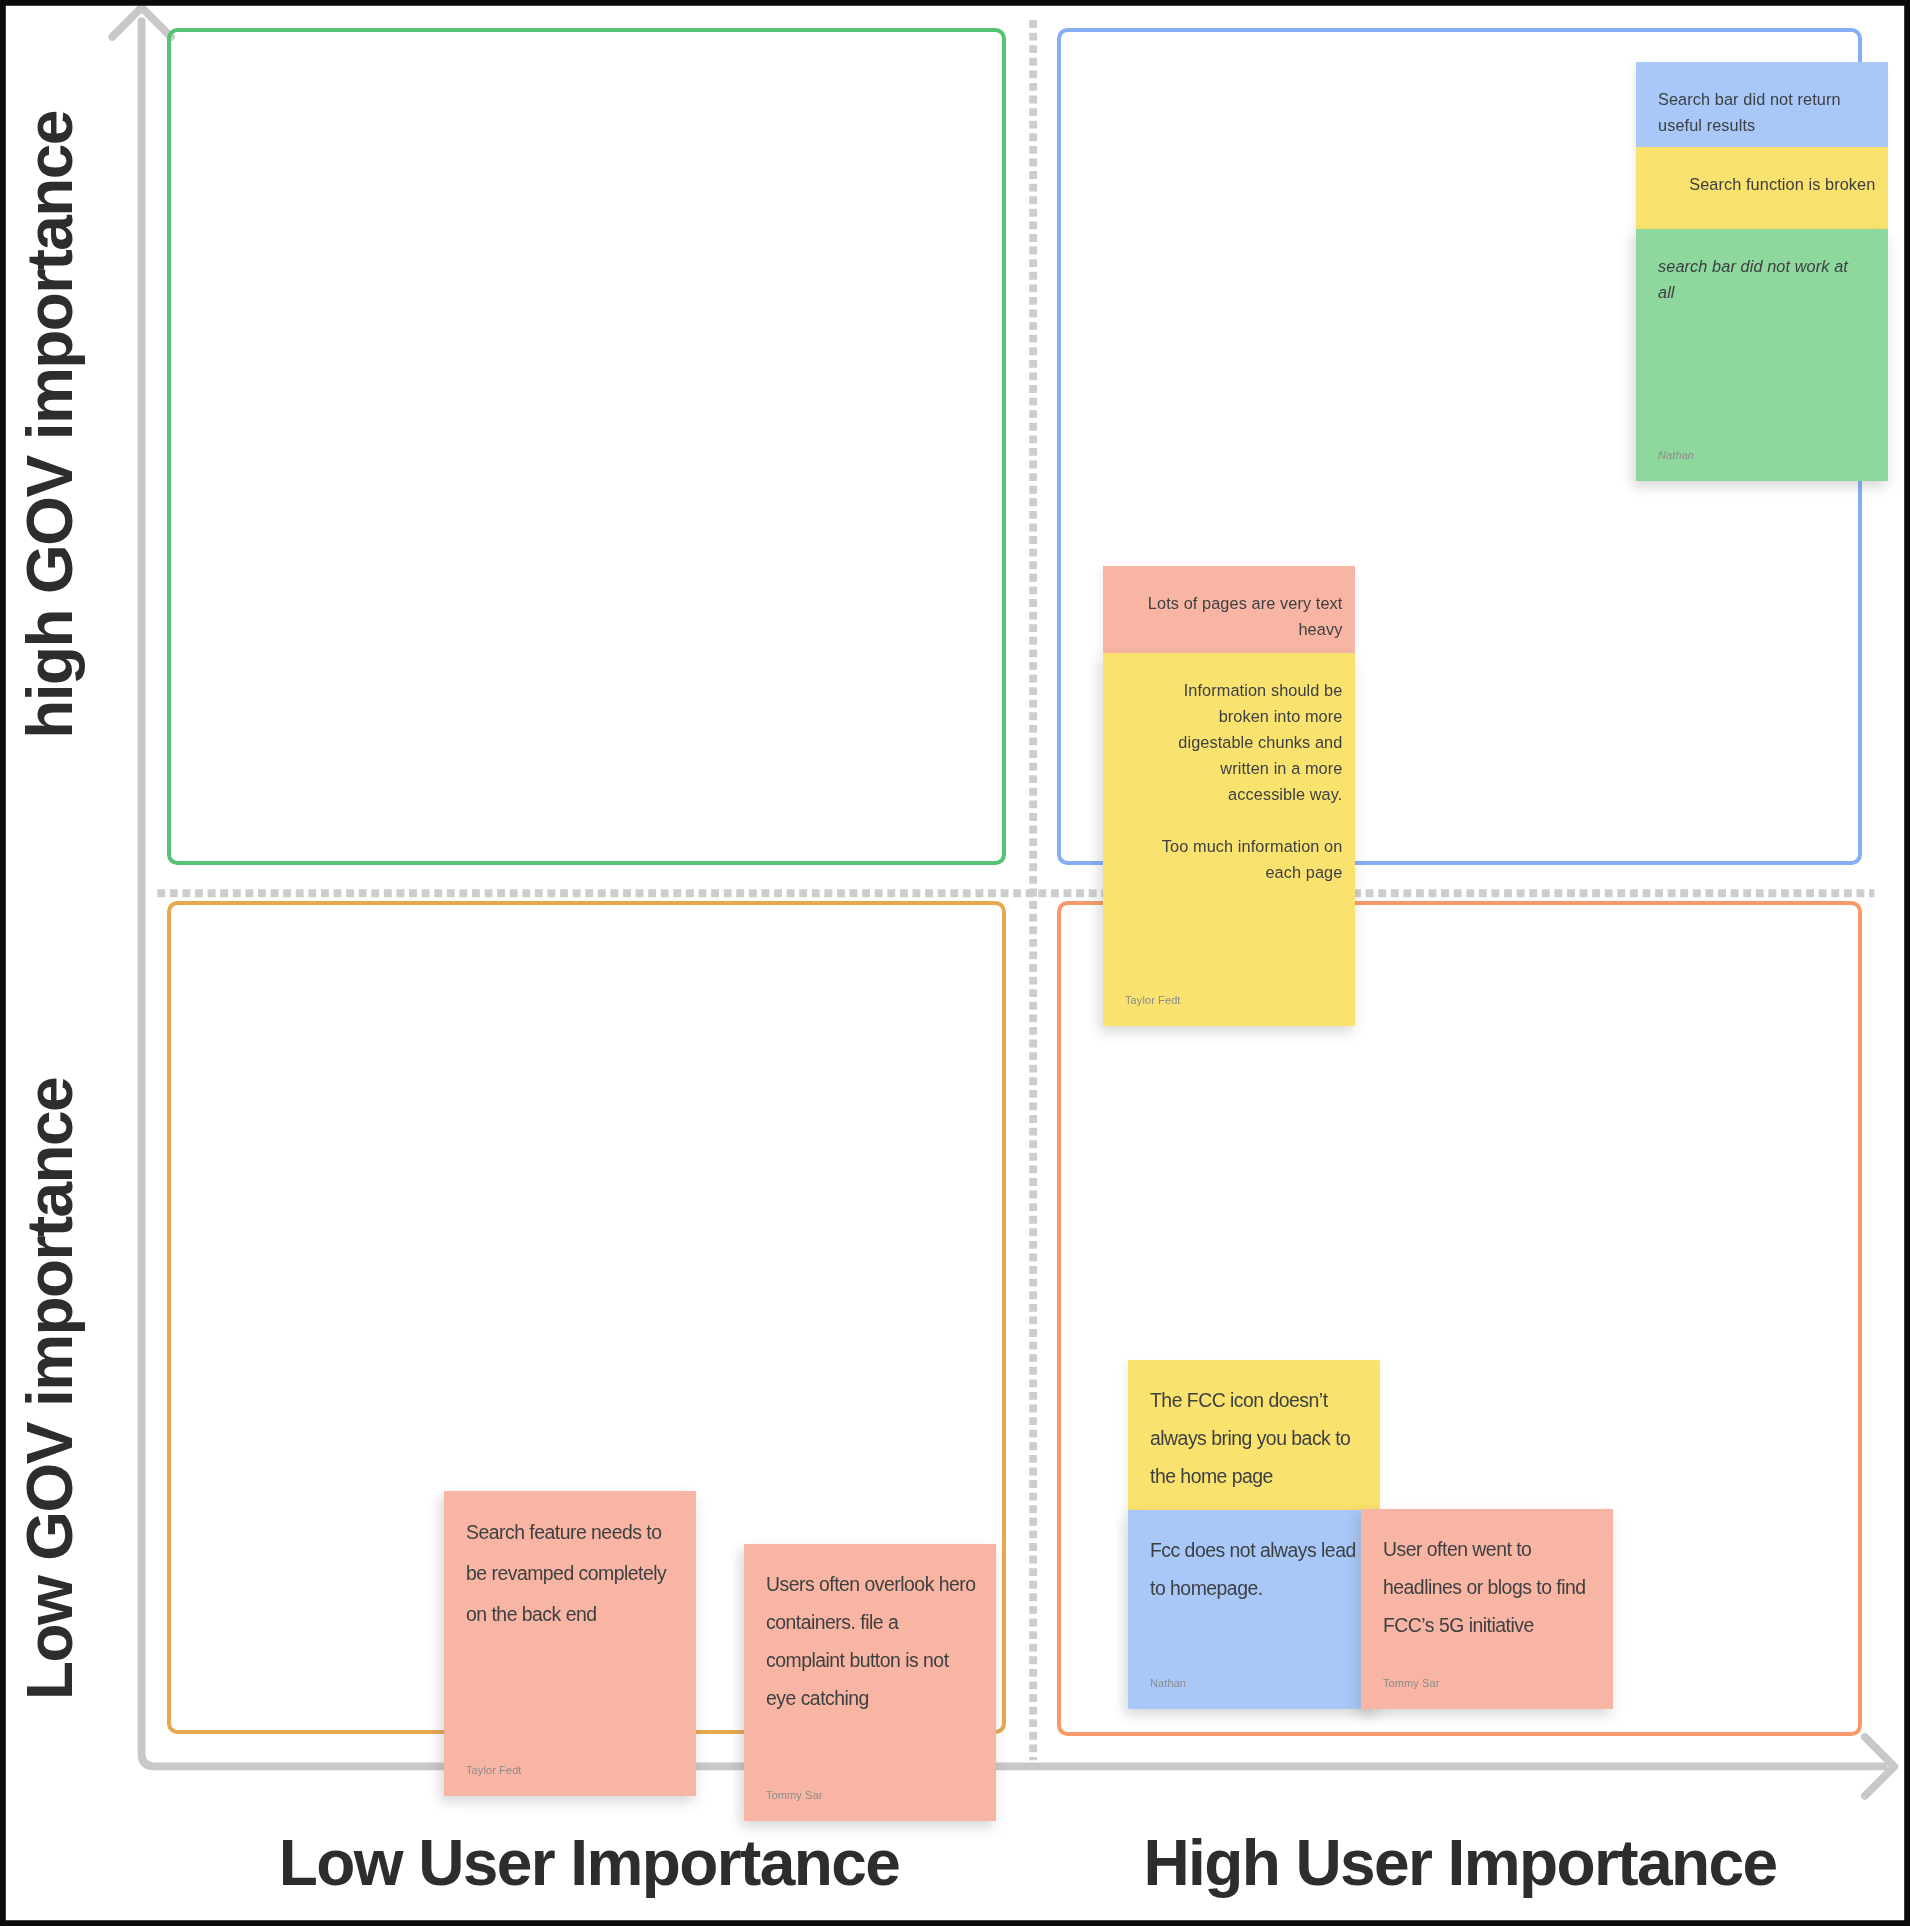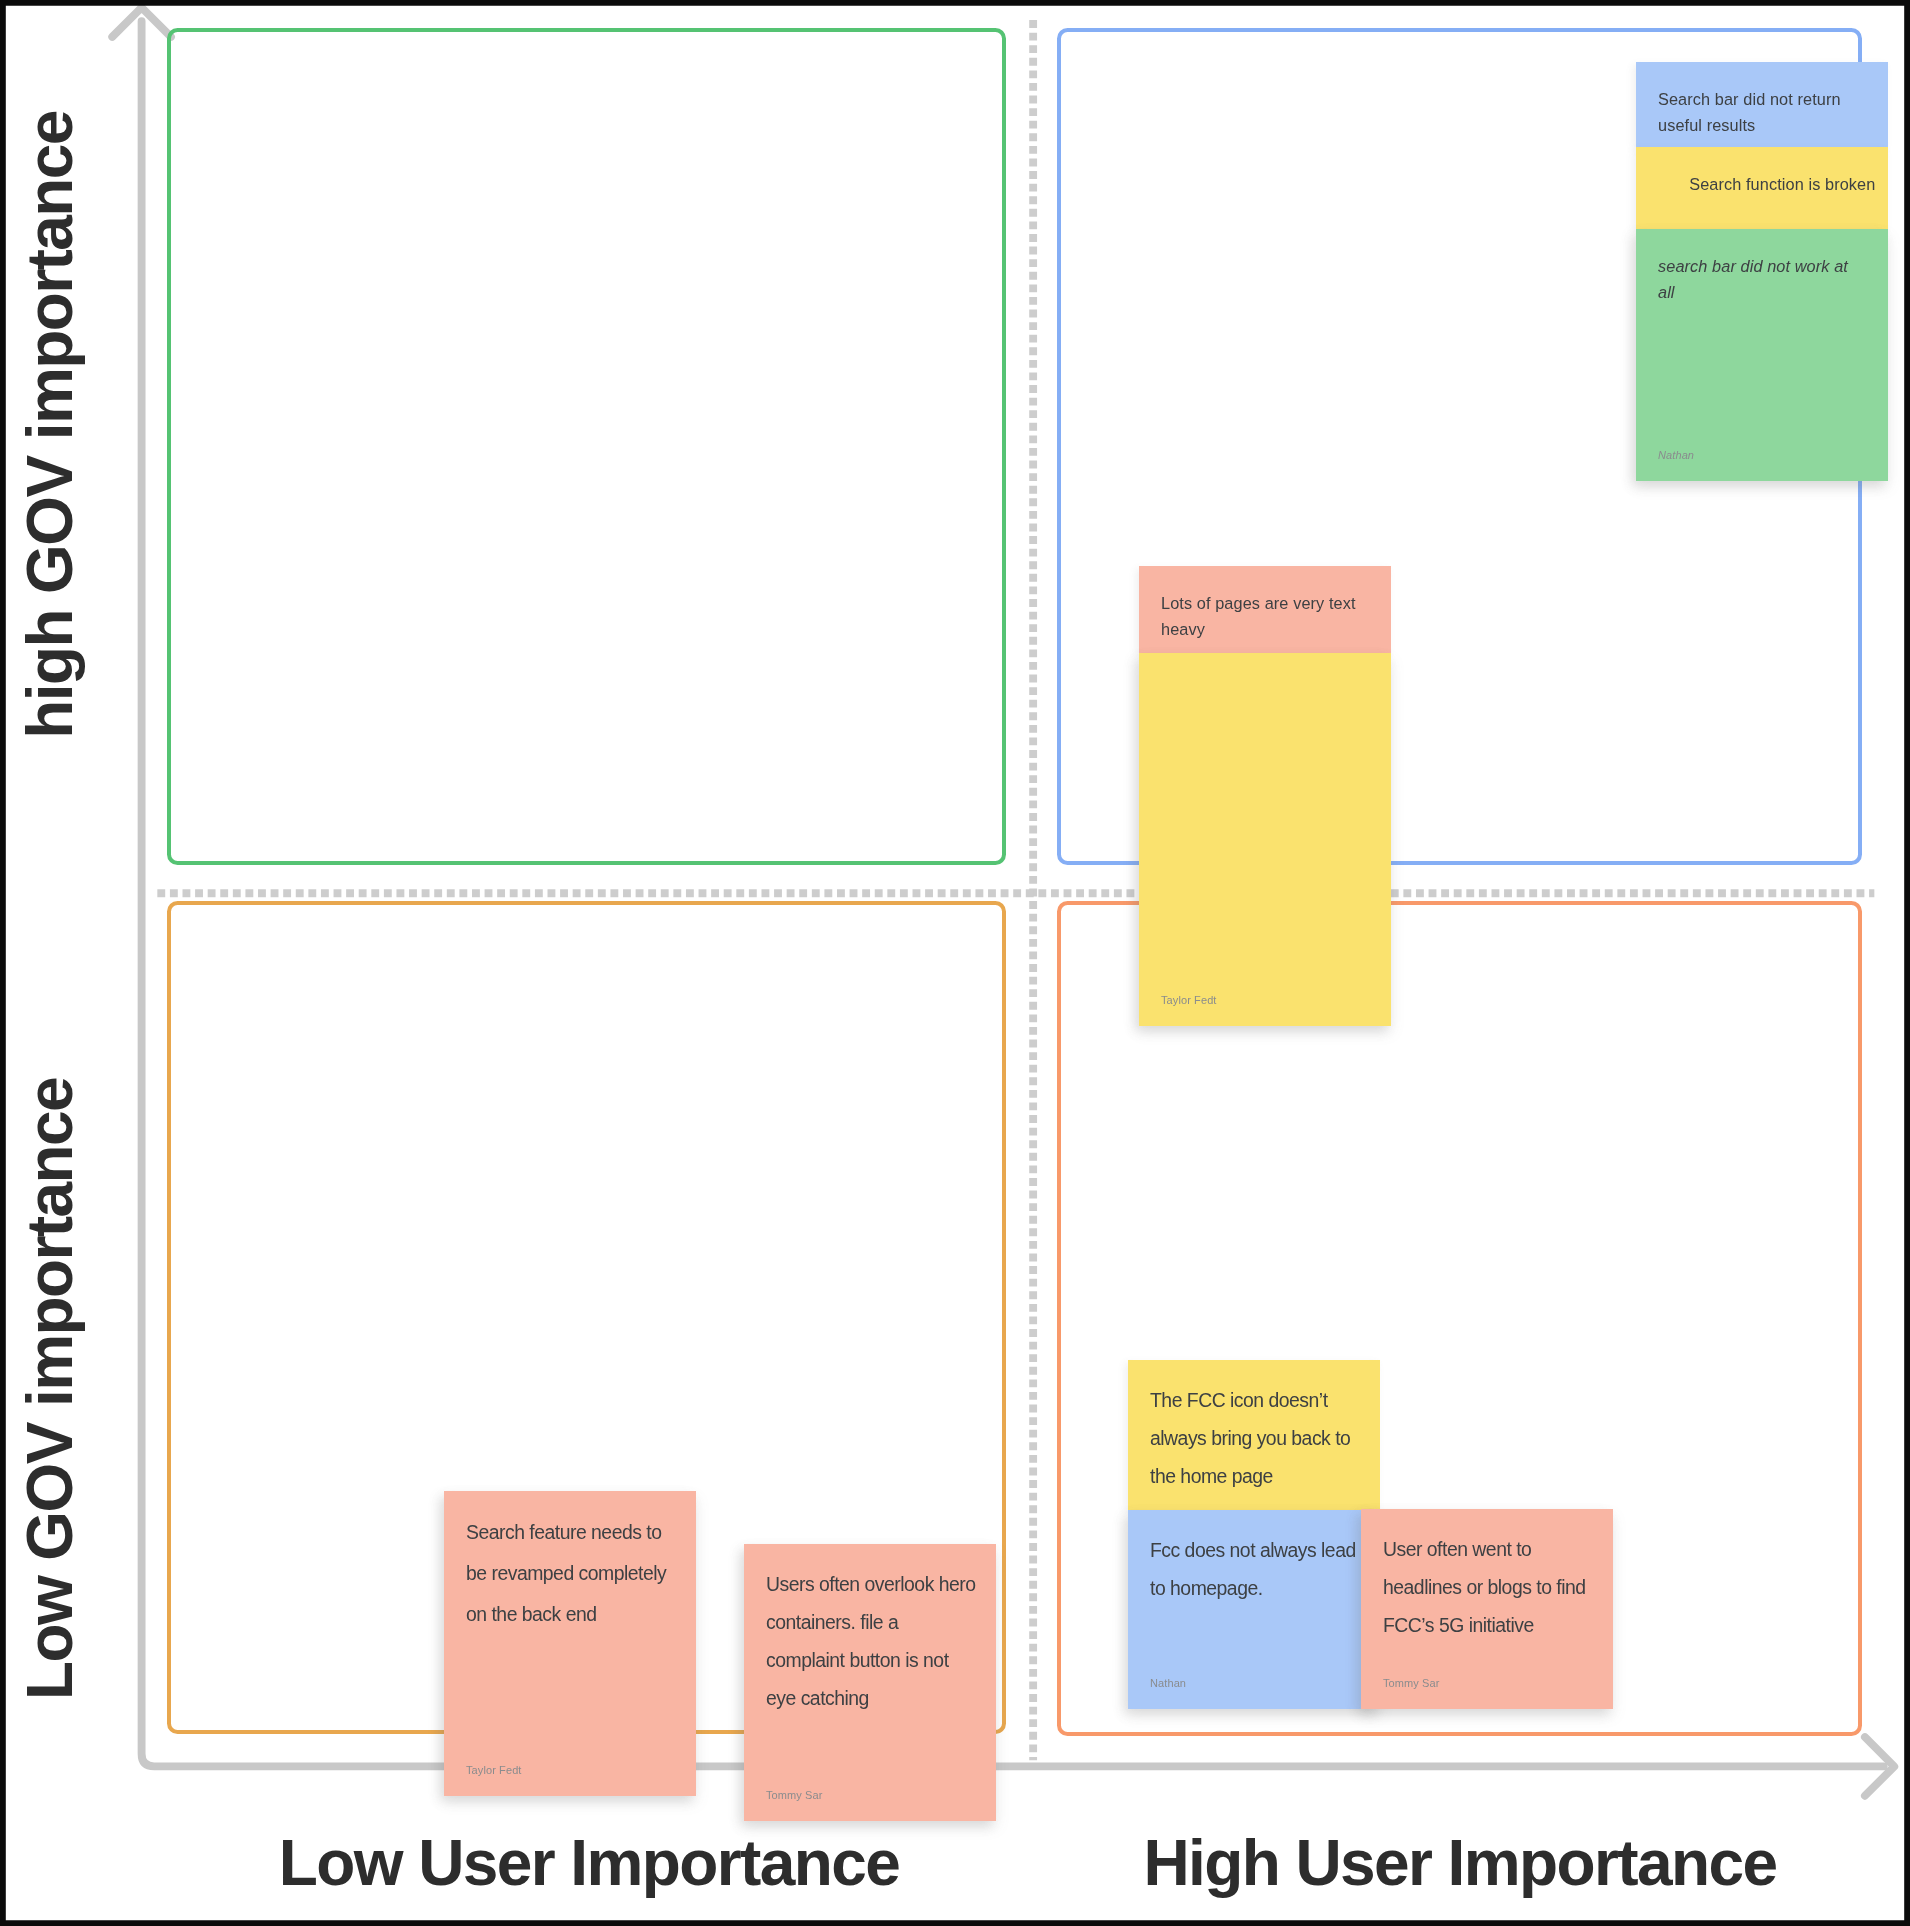--- a/index.html
+++ b/index.html
@@ -98,26 +98,34 @@
     <div class="note flat" style="height: 82px; background-color: rgb(250, 226, 110); text-align: right;">
       <div class="note-text">Search function is broken</div>
     </div>
     <div class="note" style="height: 252px; background-color: rgb(142, 215, 157); font-style: italic;">
       <div class="note-text">search bar did not work at
 all</div>
       <div class="note-author">Nathan</div>
     </div>
   </div>
 
-  <div class="cluster" style="left:1091px;top:566px;">
+  <div class="cluster" style="left:1055px;top:566px;text-align:right;">
     <div class="note flat" style="height: 87px; background-color: rgb(249, 181, 163);">
       <div class="note-text">Lots of pages are very text
 heavy</div>
     </div>
     <div class="note" style="height: 373px; background-color: rgb(250, 226, 110);">
+      <div class="note-text">Information should be
+broken into more
+digestable chunks and
+written in a more
+accessible way.
+
+Too much information on
+each page</div>
       <div class="note-author">Taylor Fedt</div>
     </div>
   </div>
 
   <div class="cluster" style="left:1080px;top:1360px;">
     <div class="note styleB flat" style="height: 150px; background-color: rgb(250, 226, 110);">
       <div class="note-text">The FCC icon doesn’t
 always bring you back to
 the home page</div>
     </div>

